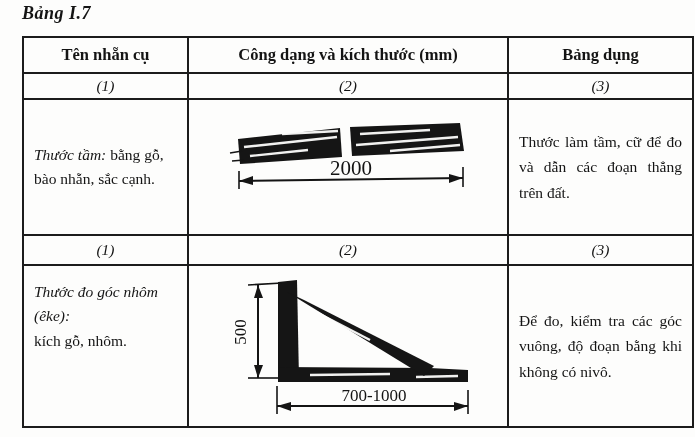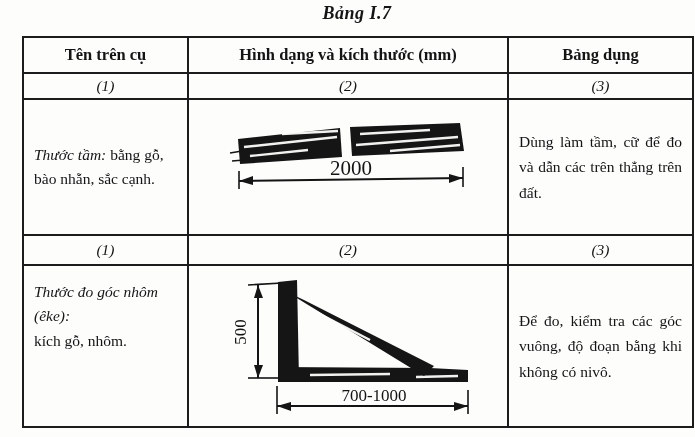--- a/index.html
+++ b/index.html
@@ -4,21 +4,21 @@
 <style>
   html,body{margin:0;padding:0;}
   body{
     width:695px;height:437px;background:#fdfdfc;
     font-family:"Liberation Serif", serif;color:#141414;
     overflow:hidden;
   }
   .page{position:relative;width:695px;height:437px;}
   .caption{
     position:absolute;top:3px;left:22px;width:670px;
-    text-align:center;font-style:italic;font-weight:bold;font-size:18px;
+    font-style:italic;font-weight:bold;font-size:18px;
     letter-spacing:.5px;
   }
   table.grid{
     position:absolute;top:36px;left:22px;width:670px;
     border-collapse:collapse;table-layout:fixed;
   }
   table.grid th, table.grid td{
     border:2px solid #1c1c1c;
     overflow:hidden;
   }
@@ -63,22 +63,22 @@
 
   <table class="grid">
     <colgroup>
       <col style="width:165px">
         <col style="width:320px">
         <col style="width:185px">
     </colgroup>
 
     <tbody>
         <tr class="r-head">
-      <th>Tên trên cụ</th>
-      <th>Hình dạng và kích thước (mm)</th>
+      <th>Tên nhẵn cụ</th>
+      <th>Công dạng và kích thước (mm)</th>
       <th>Bảng dụng</th>
     </tr>
 
     <tr class="r-nums">
       <td>(1)</td>
       <td>(2)</td>
       <td>(3)</td>
     </tr>
 
     <tr class="r-item1">
@@ -101,21 +101,21 @@
           <path class="grain" d="M200,50 L270,44"></path>
 
           <line class="dim-tick" x1="49" y1="70" x2="49" y2="88"></line>
           <line class="dim-tick" x1="273" y1="66" x2="273" y2="86"></line>
           <line class="dim-line" x1="49" y1="80" x2="273" y2="77"></line>
           <polygon class="ink" points="49,80 63,75 63,84"></polygon>
           <polygon class="ink" points="273,77 259,73 259,82"></polygon>
           <text x="161" y="74" text-anchor="middle" font-size="21">2000</text>
         </svg>
       </td>
-      <td class="use-cell">Dùng làm tầm, cữ để đo và dẫn các trên thẳng trên đất.</td>
+      <td class="use-cell">Thước làm tầm, cữ để đo và dẫn các đoạn thẳng trên đất.</td>
     </tr>
 
     <tr class="r-nums second">
       <td>(1)</td>
       <td>(2)</td>
       <td>(3)</td>
     </tr>
 
     <tr class="r-item2">
       <td class="name-cell">

